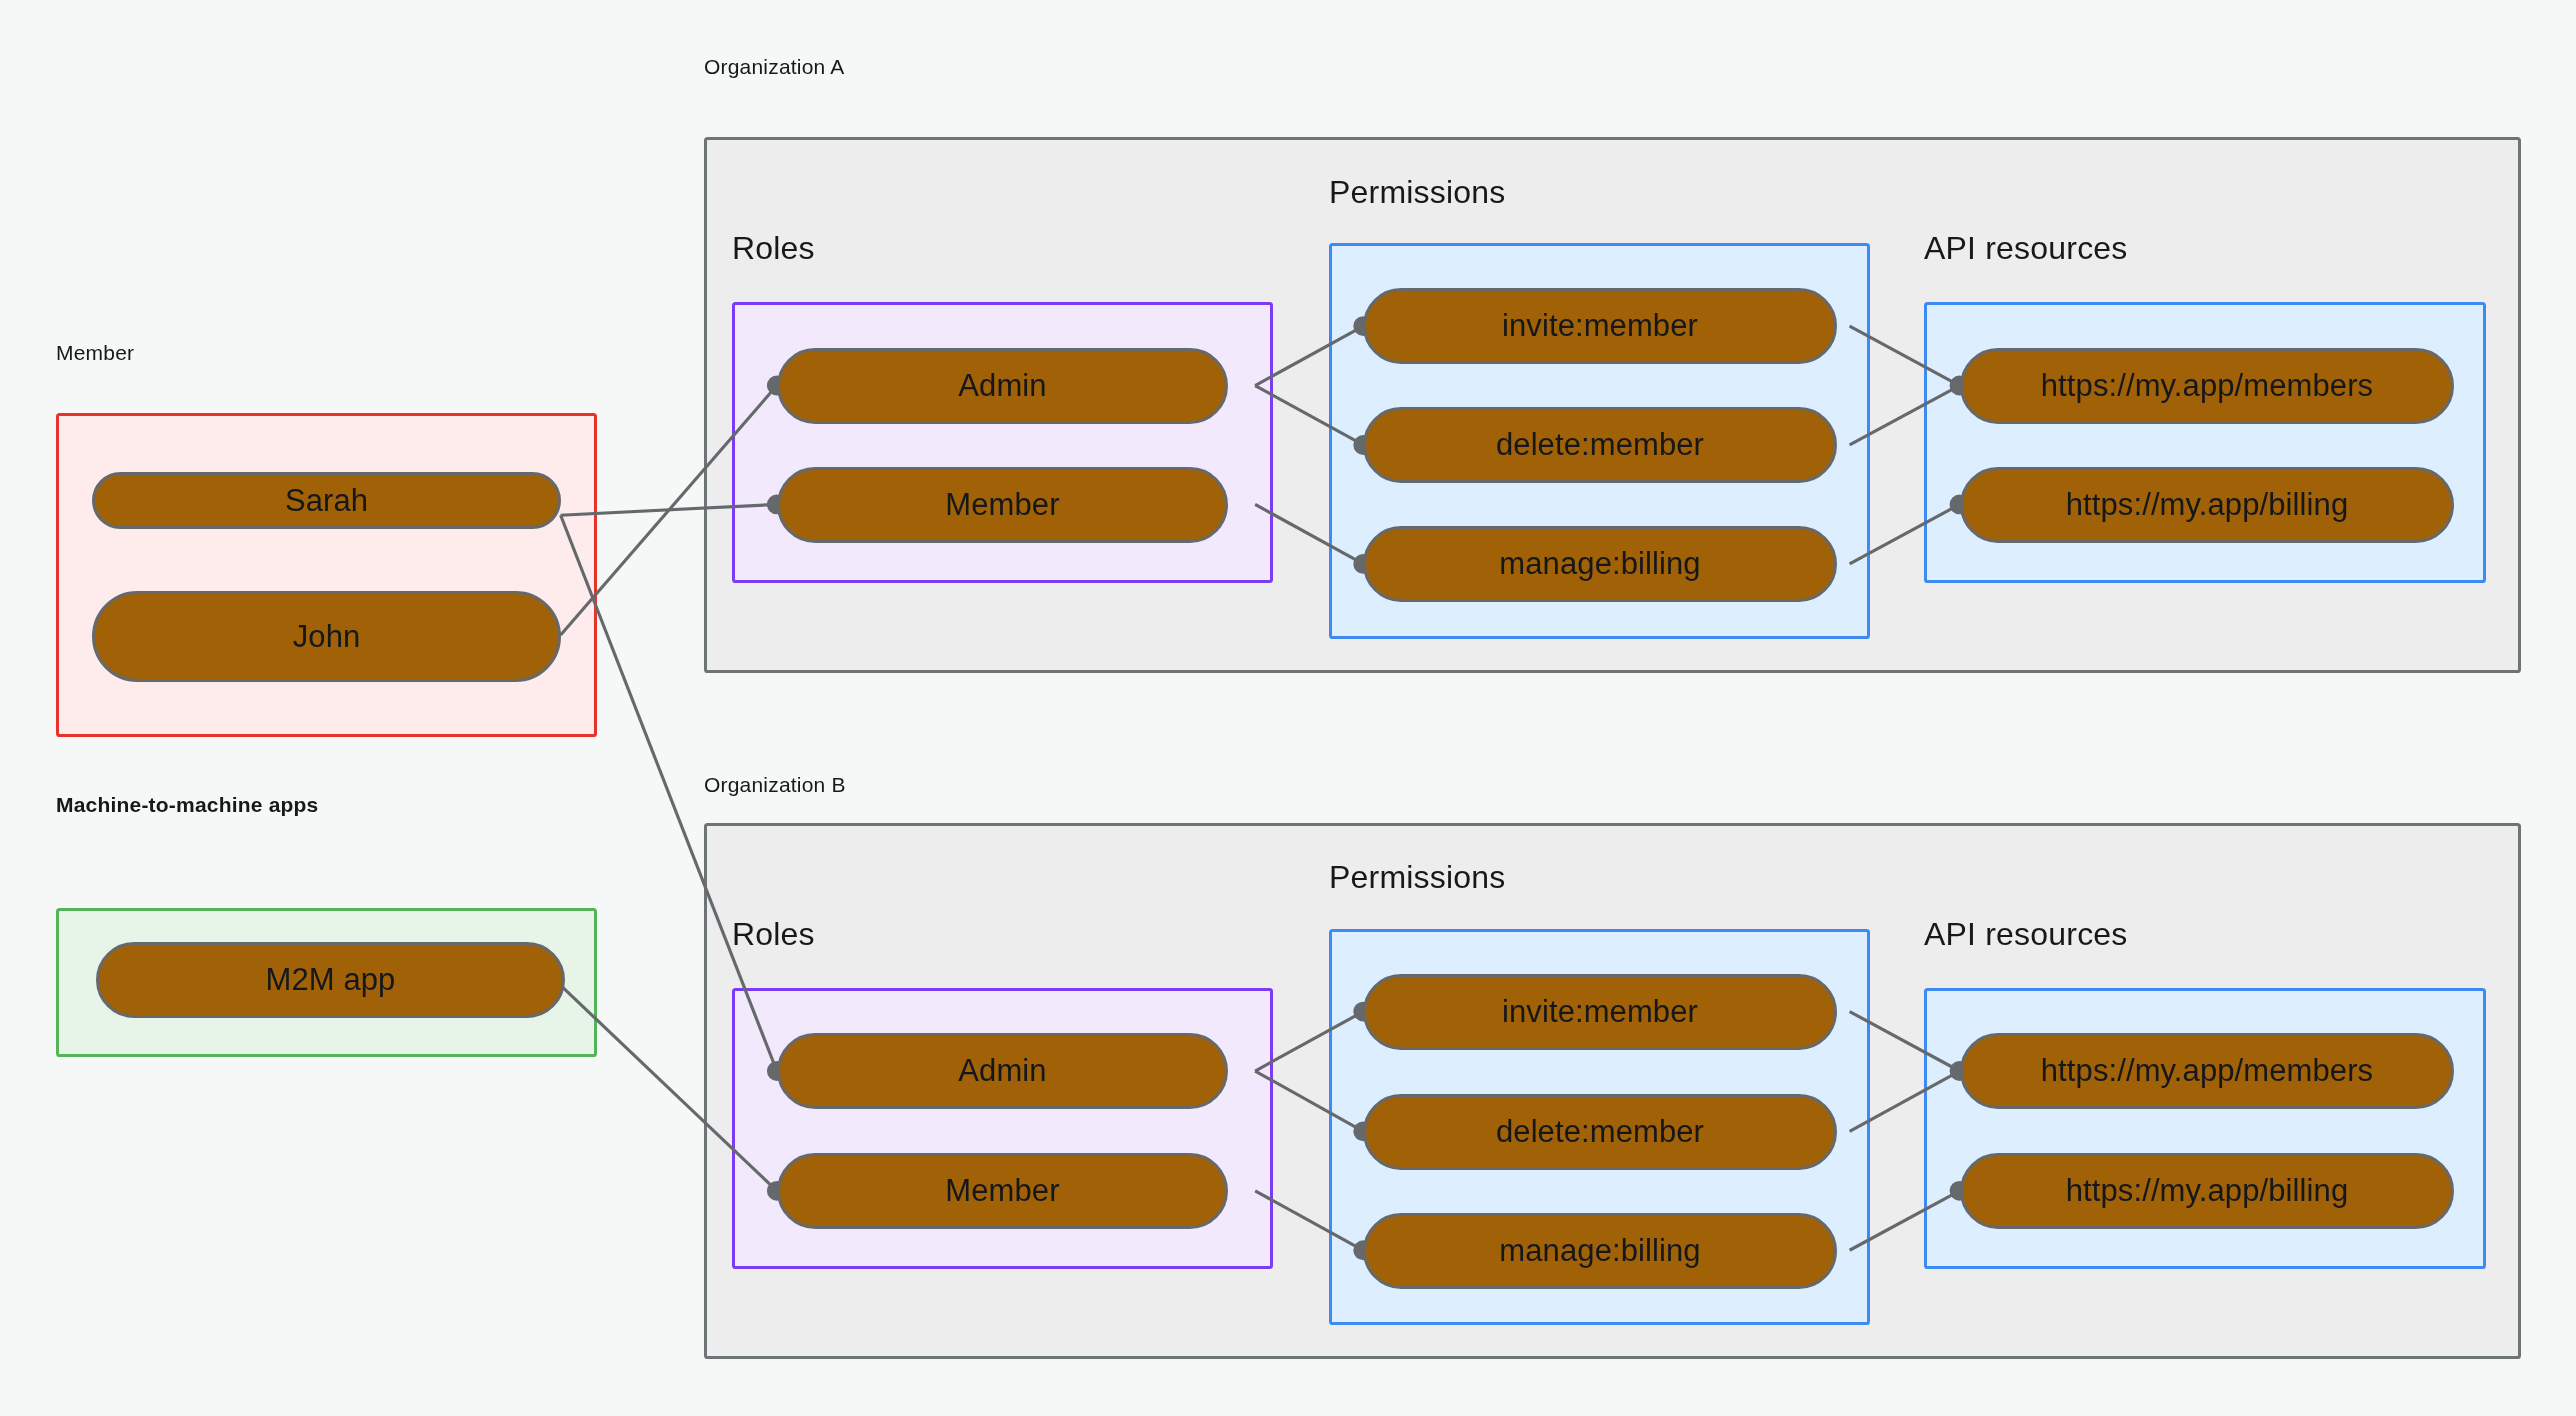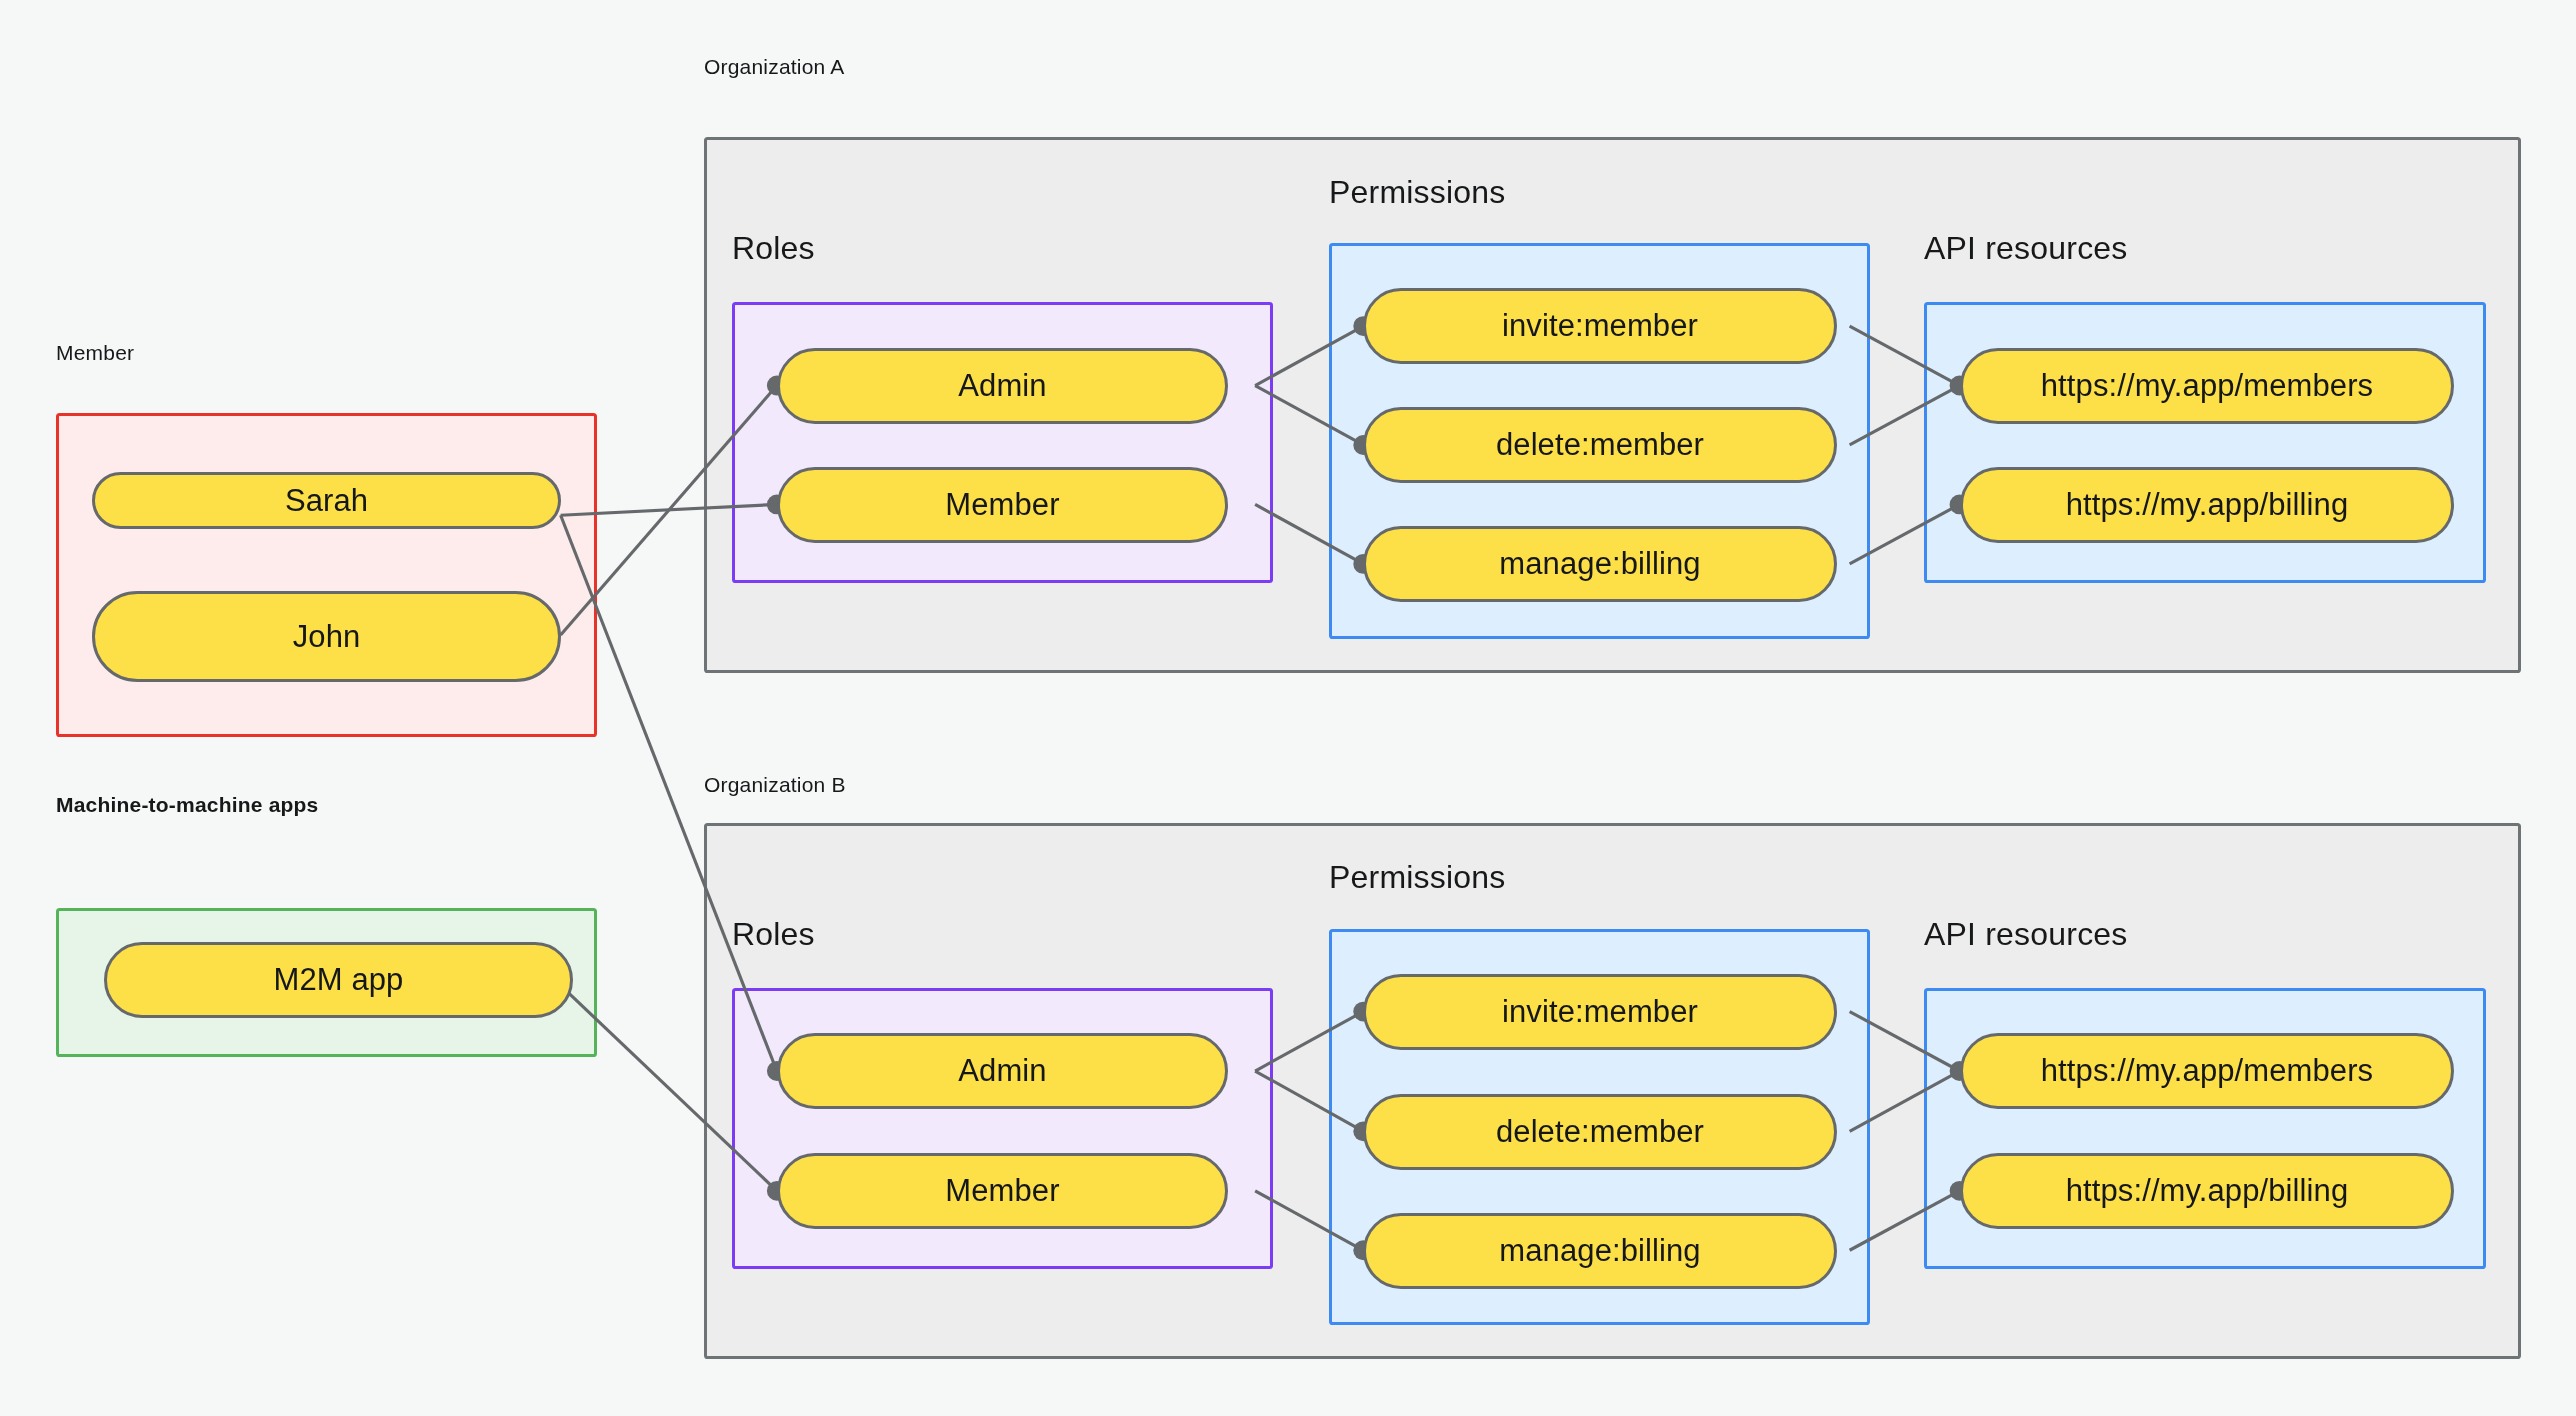--- a/index.html
+++ b/index.html
@@ -77,21 +77,21 @@
   }
   .box-perms, .box-api {
     background: #ddeeff;
     border: 3.6px solid #3d8bf2;
   }
 
   
   .pill {
     position: absolute;
     box-sizing: border-box;
-    background: #fde047;
+    background: #a16207;
     border: 3.2px solid #66696b;
     border-radius: 900px;
     display: flex;
     align-items: center;
     justify-content: center;
     font-size: 31px;
     letter-spacing: 0.1px;
     color: #15171a;
     white-space: nowrap;
     z-index: 6;
@@ -145,21 +145,21 @@
     <circle class="wire-dot" cx="2175" cy="1322" r="11"></circle>
   </svg>
 
   <div class="group-label" style="left:56px; top:342px;">Member</div>
   <div class="box box-users" style="left:56px; top:413px; width:541px; height:324px;"></div>
   <div class="pill" style="left:92px; top:472px; width:469px; height:57px;">Sarah</div>
   <div class="pill" style="left:92px; top:591px; width:469px; height:91px;">John</div>
 
   <div class="group-label" style="left:56px; top:794px;font-weight:bold;">Machine-to-machine apps</div>
   <div class="box box-m2m" style="left:56px; top:908px; width:541px; height:149px;"></div>
-  <div class="pill" style="left:104px; top:942px; width:469px; height:76px;text-align:right;">M2M app</div>
+  <div class="pill" style="left:96px; top:942px; width:469px; height:76px;text-align:right;">M2M app</div>
 
   <div class="group-label" style="left:704px; top:56px;">Organization A</div>
   <div class="box box-org" style="left:704px; top:137px; width:1817px; height:536px;"></div>
 
   <div class="group-label" style="left:732px; top:232px; font-size:32px;">Roles</div>
   <div class="box box-roles" style="left:732px; top:302px; width:541px; height:281px;"></div>
   <div class="pill" style="left:777px; top:348px; width:451px; height:76px;">Admin</div>
   <div class="pill" style="left:777px; top:467px; width:451px; height:76px;">Member</div>
 
   <div class="group-label" style="left:1329px; top:176px; font-size:32px;">Permissions</div>

